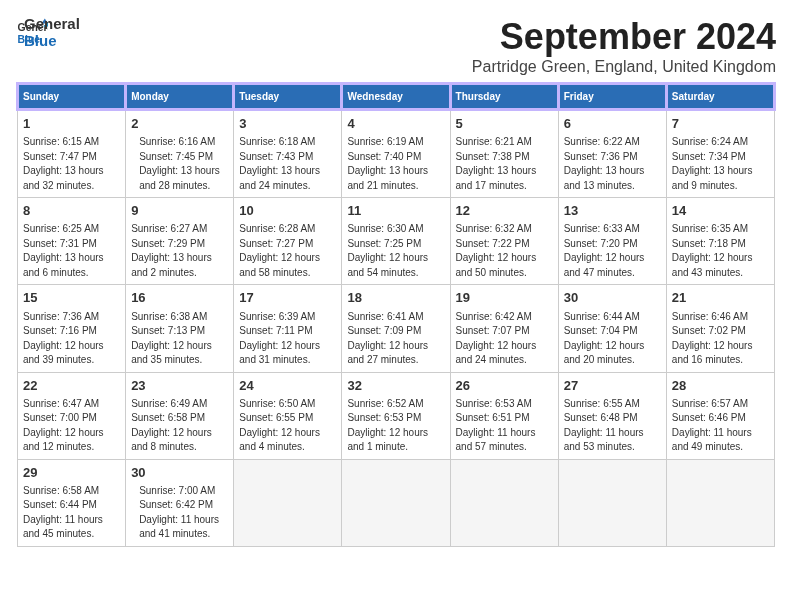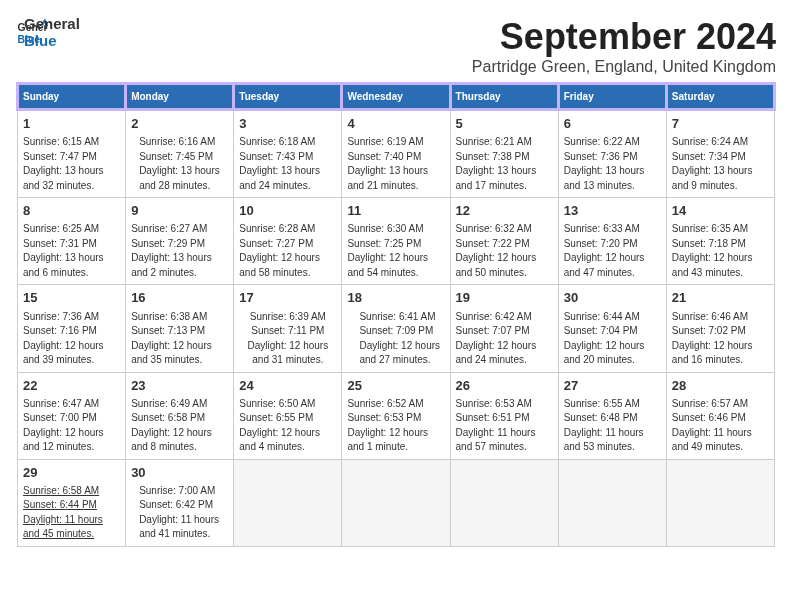--- a/index.html
+++ b/index.html
@@ -225,28 +225,28 @@
         </td>
         <td>
           <span class="day-num">16</span>
           <div class="day-info" style="white-space: pre-line;">Sunrise: 6:38 AM
 Sunset: 7:13 PM
 Daylight: 12 hours
 and 35 minutes.</div>
         </td>
         <td>
           <span class="day-num">17</span>
-          <div class="day-info" style="white-space: pre-line; text-align: center;">Sunrise: 6:39 AM
+          <div class="day-info" style="white-space: pre-line;">Sunrise: 6:39 AM
 Sunset: 7:11 PM
 Daylight: 12 hours
 and 31 minutes.</div>
         </td>
         <td>
           <span class="day-num">18</span>
-          <div class="day-info" style="white-space: pre-line; margin-left: 12px;">Sunrise: 6:41 AM
+          <div class="day-info" style="white-space: pre-line;">Sunrise: 6:41 AM
 Sunset: 7:09 PM
 Daylight: 12 hours
 and 27 minutes.</div>
         </td>
         <td>
           <span class="day-num">19</span>
           <div class="day-info" style="white-space: pre-line;">Sunrise: 6:42 AM
 Sunset: 7:07 PM
 Daylight: 12 hours
 and 24 minutes.</div>
@@ -282,21 +282,21 @@
 and 8 minutes.</div>
         </td>
         <td>
           <span class="day-num">24</span>
           <div class="day-info" style="white-space: pre-line;">Sunrise: 6:50 AM
 Sunset: 6:55 PM
 Daylight: 12 hours
 and 4 minutes.</div>
         </td>
         <td>
-          <span class="day-num">25</span>
+          <span class="day-num">32</span>
           <div class="day-info" style="white-space: pre-line;">Sunrise: 6:52 AM
 Sunset: 6:53 PM
 Daylight: 12 hours
 and 1 minute.</div>
         </td>
         <td>
           <span class="day-num">26</span>
           <div class="day-info" style="white-space: pre-line;">Sunrise: 6:53 AM
 Sunset: 6:51 PM
 Daylight: 11 hours
@@ -313,21 +313,21 @@
           <span class="day-num">28</span>
           <div class="day-info" style="white-space: pre-line;">Sunrise: 6:57 AM
 Sunset: 6:46 PM
 Daylight: 11 hours
 and 49 minutes.</div>
         </td>
       </tr>
       <tr class="row-week">
         <td>
           <span class="day-num">29</span>
-          <div class="day-info" style="white-space: pre-line; text-decoration: underline;">Sunrise: 6:58 AM
+          <div class="day-info" style="white-space: pre-line;">Sunrise: 6:58 AM
 Sunset: 6:44 PM
 Daylight: 11 hours
 and 45 minutes.</div>
         </td>
         <td>
           <span class="day-num">30</span>
           <div class="day-info" style="white-space: pre-line; margin-left: 8px;">Sunrise: 7:00 AM
 Sunset: 6:42 PM
 Daylight: 11 hours
 and 41 minutes.</div>

